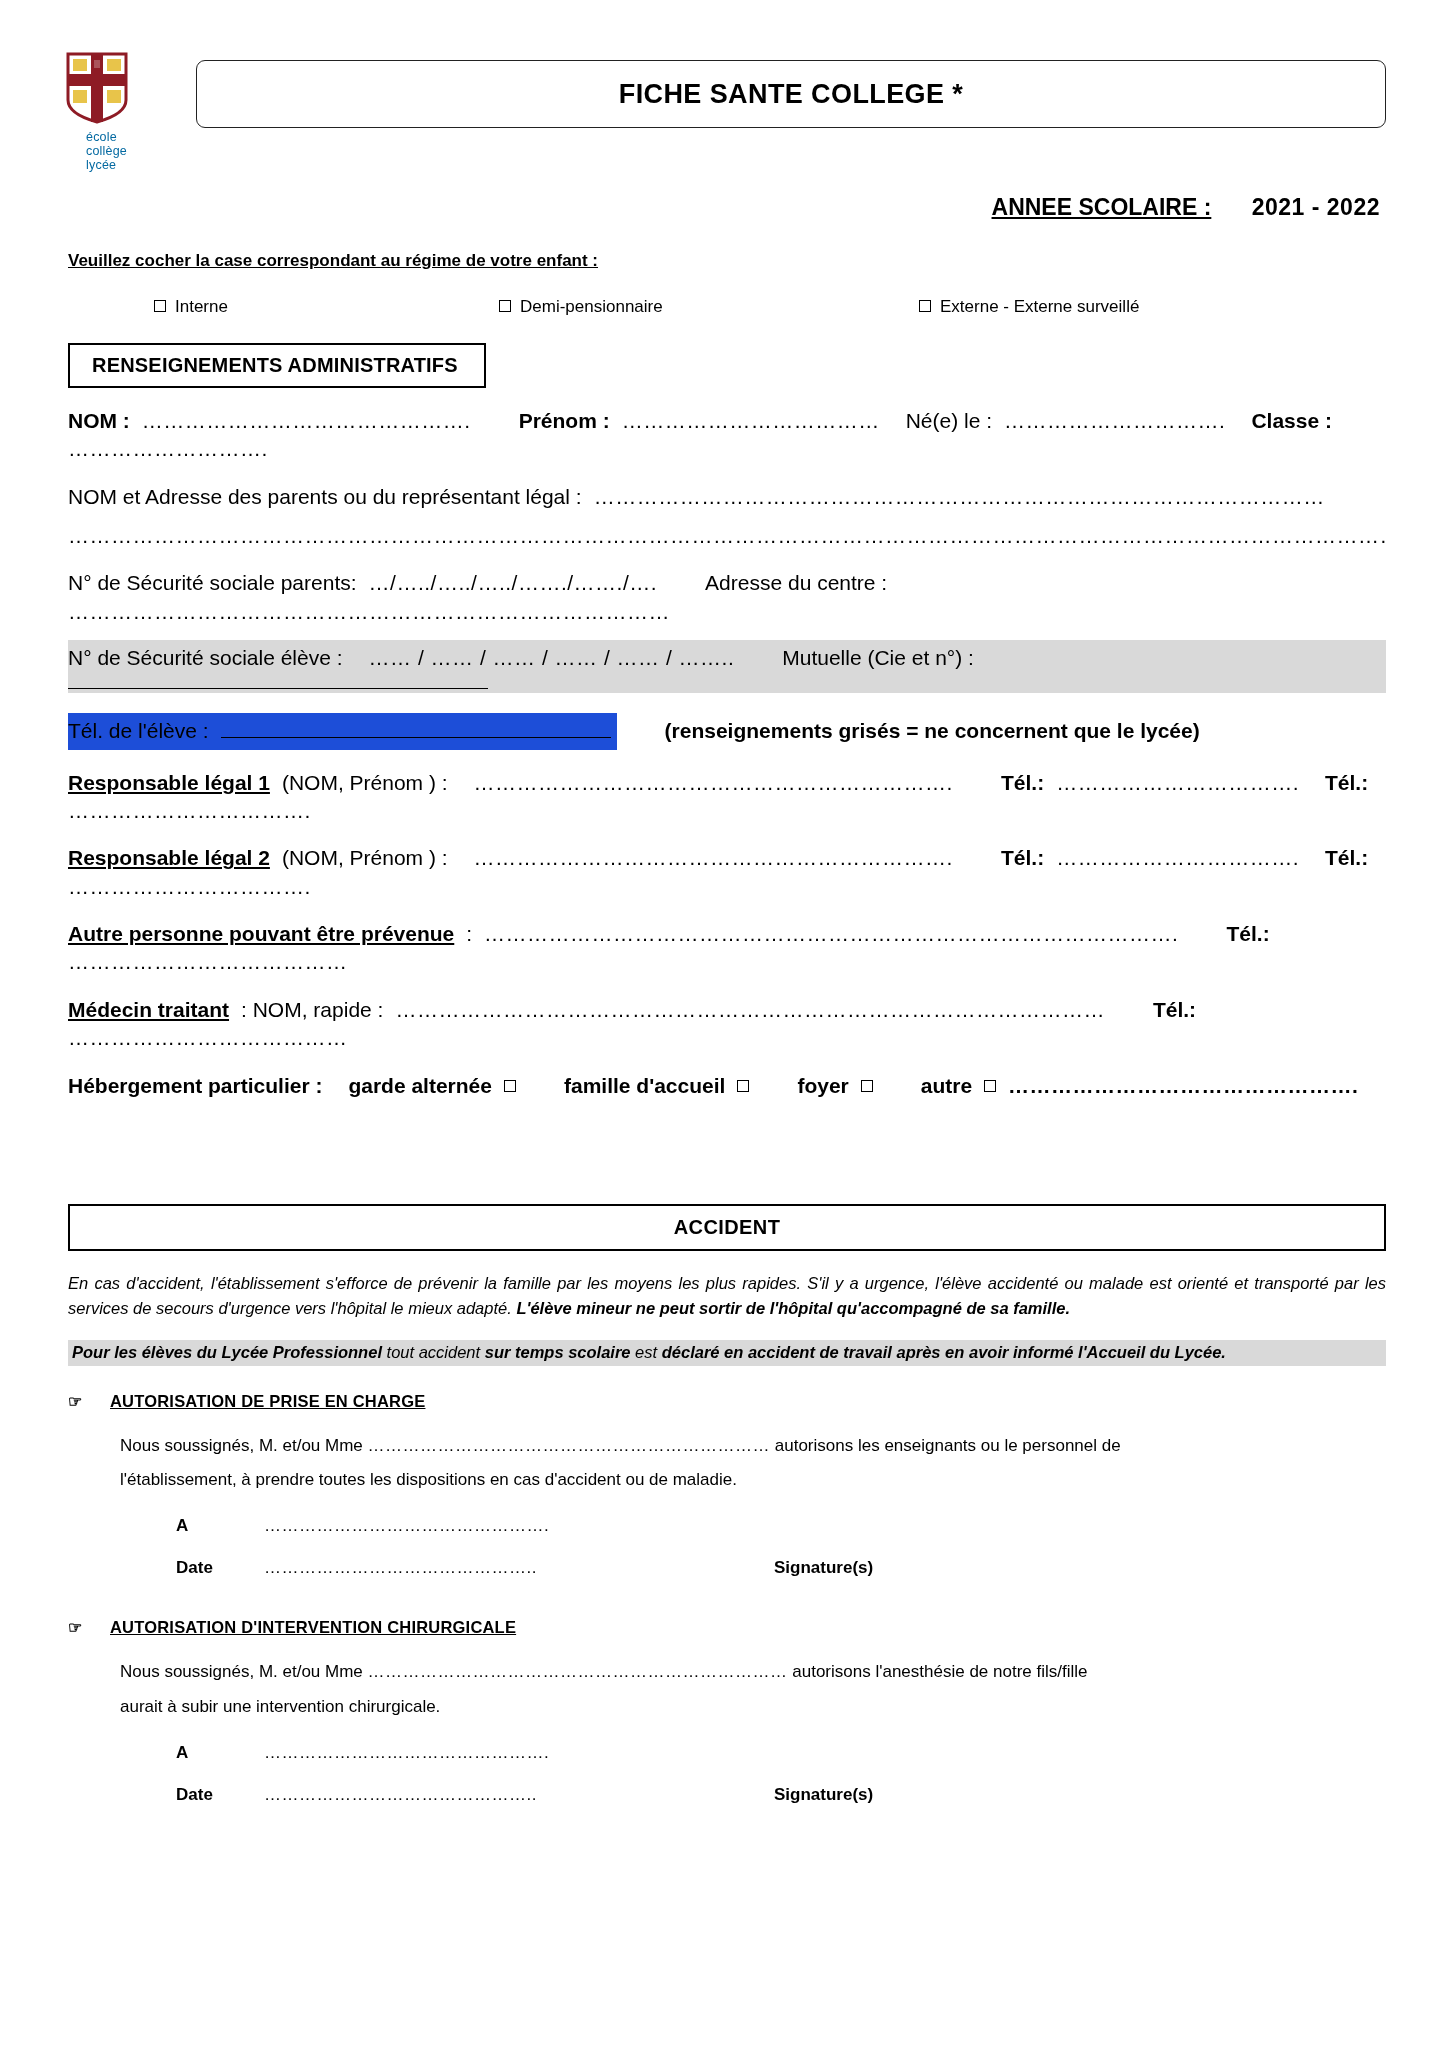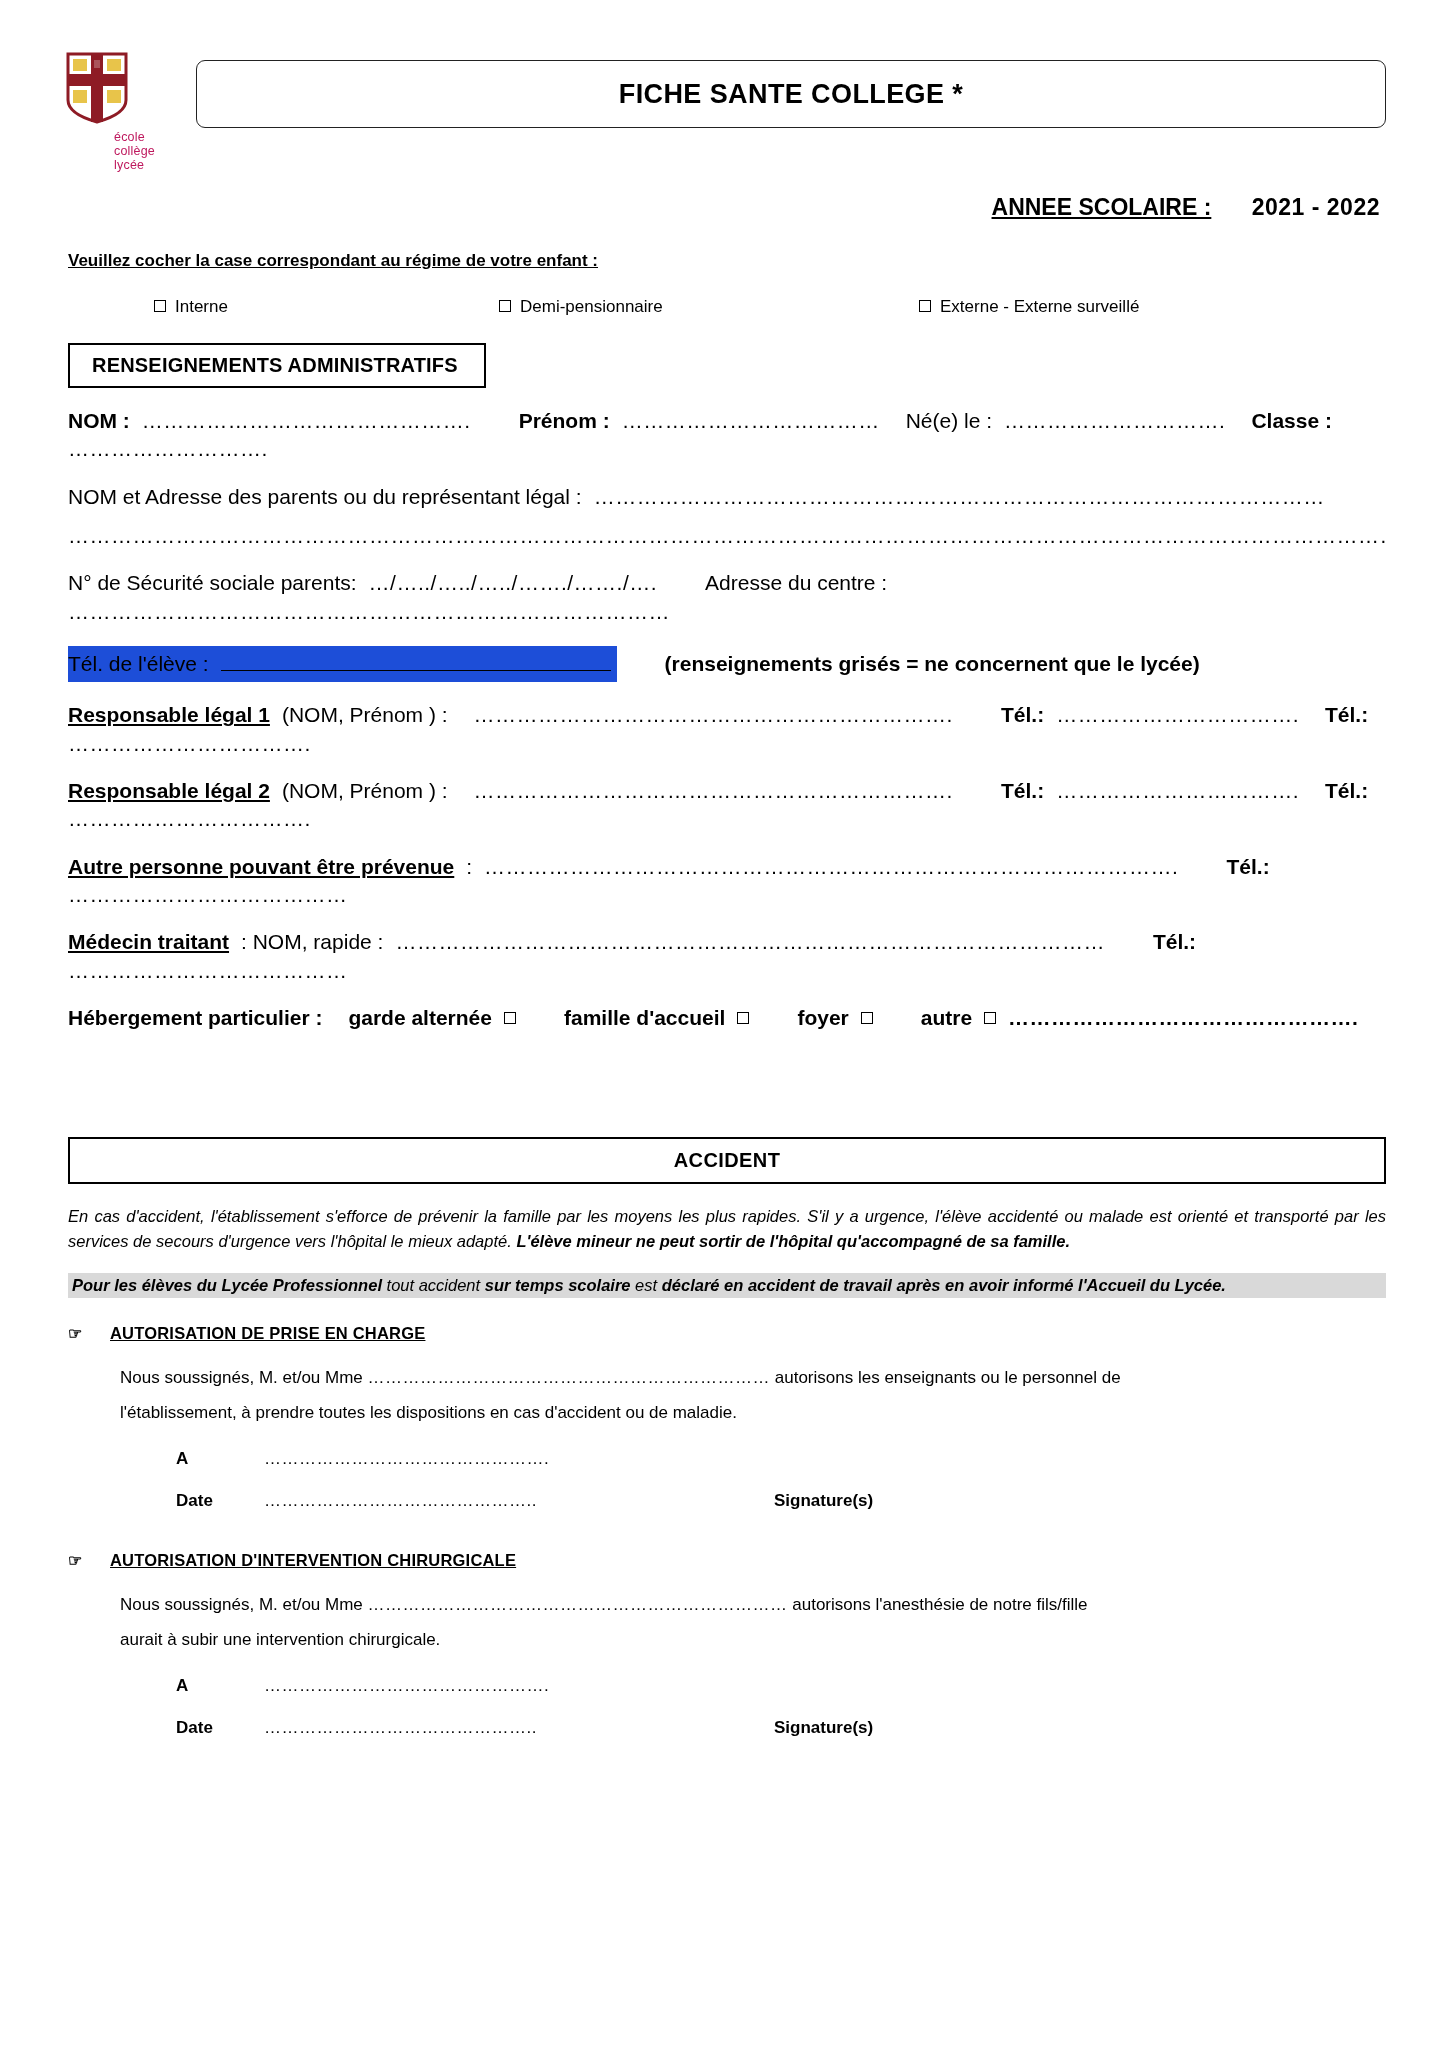--- a/index.html
+++ b/index.html
@@ -39,24 +39,24 @@
   }
   .crest {
     position: relative;
     width: 78px;
     height: 78px;
     margin-left: 6px;
   }
   .crest svg { display: block; }
   .logo-words {
     margin-top: 4px;
-    margin-left: 62px;
+    margin-left: 34px;
     font-size: 12.5px;
     line-height: 1.12;
-    color: #be185d;
+    color: #0369a1;
     letter-spacing: .2px;
   }
   .logo-words span { display: block; }
   .title-box {
     flex: 1 1 auto;
     margin-left: 24px;
     margin-top: 14px;
     border: 1.6px solid #222;
     border-radius: 9px;
     height: 66px;
@@ -309,20 +309,29 @@
     <div class="frow">
       <span>N° de Sécurité sociale parents:</span>
       <span class="sp-sm"></span>
       <span class="dots">…/…../…../…../……./……./….</span>
       <span class="sp-lg"></span>
       <span>Adresse du centre :</span>
       <span class="sp-sm"></span>
       <span class="dots fill">…………………………………………………………………………</span>
     </div>
 
+    <div class="greyrow frow" style="display:flex;">
+      <span>N° de Sécurité sociale élève :</span>
+      <span class="sp-md"></span>
+      <span class="dots">…… /  …… /  …… /  …… /  …… /  ……..</span>
+      <span class="sp-lg"></span>
+      <span>Mutuelle (Cie et n°) :</span>
+      <span class="sp-sm"></span>
+      <span class="uline" style="width:420px;"></span>
+    </div>
 
     <div class="greyrow frow" style="display:flex; background:transparent; padding:0; margin-top:20px;">
       <span class="grey" style="display:flex; align-items:baseline; padding:4px 6px 4px 0;">
         <span>Tél. de l'élève :</span>
         <span class="sp-sm"></span>
         <span class="uline" style="width:390px;"></span>
       </span>
       <span class="sp-lg"></span>
       <span class="b">(renseignements grisés = ne concernent  que le lycée)</span>
     </div>

